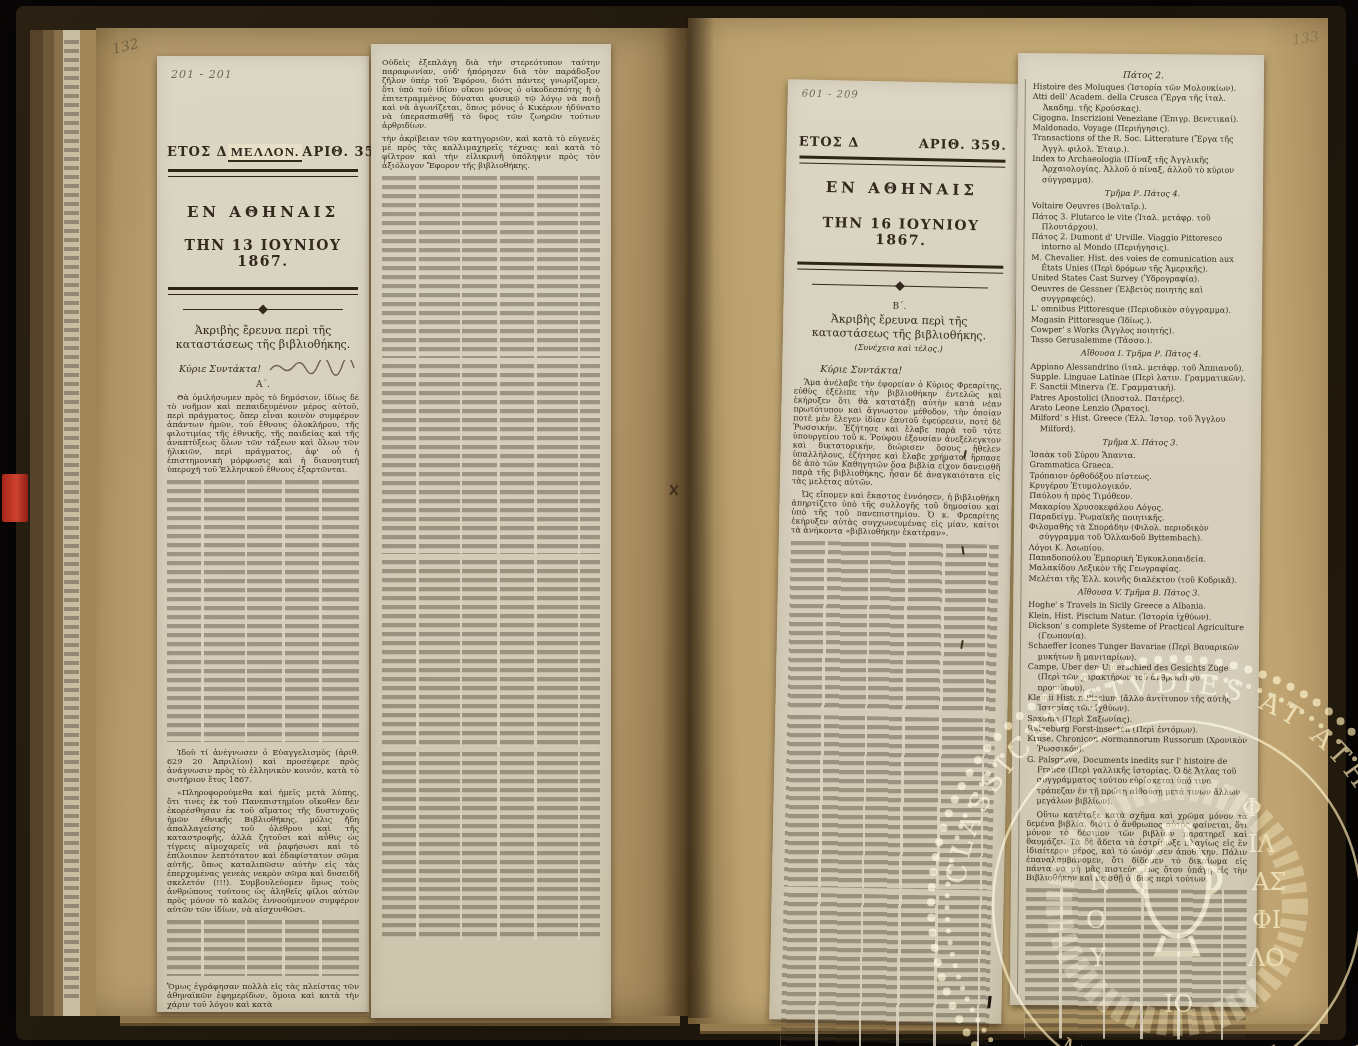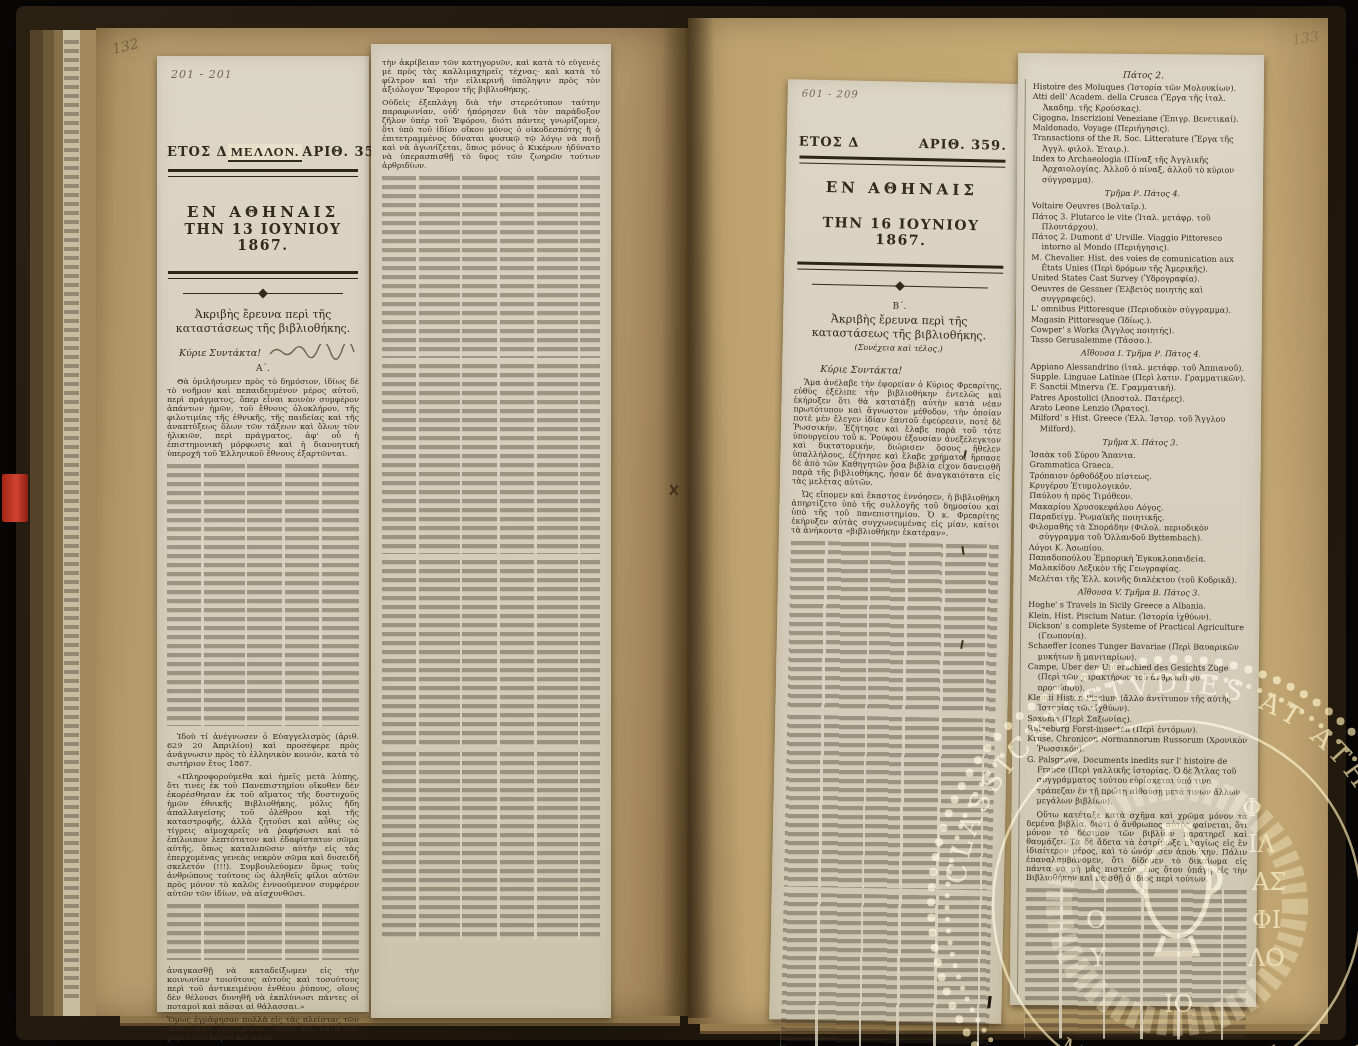--- a/index.html
+++ b/index.html
@@ -111,50 +111,49 @@
 
   <div class="clip clip-a">
     <div class="pencil" style="left:14px;top:12px;font-size:11px;">201 - 201</div>
     <div class="masthead-row" style="margin-top:88px;">
       <span>ΕΤΟΣ Δ</span>
       <span class="patch">ΜΕΛΛΟΝ.</span>
       <span>ΑΡΙΘ. 358.</span>
     </div>
     <div class="rule-double"></div>
     <div class="place" style="margin-top:26px;">ΕΝ ΑΘΗΝΑΙΣ</div>
-    <div class="dateline" style="">ΤΗΝ 13 ΙΟΥΝΙΟΥ 1867.</div>
+    <div class="dateline" style="margin-top:16px;">ΤΗΝ 13 ΙΟΥΝΙΟΥ 1867.</div>
     <div class="rule-double" style="margin-top:18px;"></div>
     <div class="ornament"></div>
     <div class="art-title">Ἀκριβὴς ἔρευνα περὶ τῆς καταστάσεως τῆς βιβλιοθήκης.</div>
     <div class="salutation" style="margin:8px 0 0 12px;">
       <span>Κύριε Συντάκτα!</span>
       <svg class="ink-squiggle" viewBox="0 0 90 16">
         <path d="M2 10 q6 -8 12 -2 t12 -2 t12 3 t12 -4 t12 2 t12 -1 t12 2" fill="none" stroke="rgba(64,50,30,.7)" stroke-width="1.4"></path>
       </svg>
     </div>
     <div class="sectmark">Α´.</div>
     <div class="paras">
         <div class="para">Θὰ ὁμιλήσωμεν πρὸς τὸ δημόσιον, ἰδίως δὲ τὸ νοῆμον καὶ πεπαιδευμένον μέρος αὐτοῦ, περὶ πράγματος, ὅπερ εἶναι κοινὸν συμφέρον ἁπάντων ἡμῶν, τοῦ ἔθνους ὁλοκλήρου, τῆς φιλοτιμίας τῆς ἐθνικῆς, τῆς παιδείας καὶ τῆς ἀναπτύξεως ὅλων τῶν τάξεων καὶ ὅλων τῶν ἡλικιῶν, περὶ πράγματος, ἀφ' οὗ ἡ ἐπιστημονικὴ μόρφωσις καὶ ἡ διανοητικὴ ὑπεροχὴ τοῦ Ἑλληνικοῦ ἔθνους ἐξαρτῶνται.</div>
       </div>
     <div class="faux" style="height:262px;"></div>
     <div class="paras">
         <div class="para">Ἰδοὺ τί ἀνέγνωσεν ὁ Εὐαγγελισμὸς (ἀριθ. 629 20 Ἀπριλίου) καὶ προσέφερε πρὸς ἀνάγνωσιν πρὸς τὸ ἑλληνικὸν κοινόν, κατὰ τὸ σωτήριον ἔτος 1867.</div>
         <div class="para">«Πληροφορούμεθα καὶ ἡμεῖς μετὰ λύπης, ὅτι τινὲς ἐκ τοῦ Πανεπιστημίου οἴκοθεν δὲν ἐκορέσθησαν ἐκ τοῦ αἵματος τῆς δυστυχοῦς ἡμῶν ἐθνικῆς Βιβλιοθήκης, μόλις ἤδη ἀπαλλαγείσης τοῦ ὀλέθρου καὶ τῆς καταστροφῆς, ἀλλὰ ζητοῦσι καὶ αὖθις ὡς τίγρεις αἱμοχαρεῖς νὰ ῥαφήσωσι καὶ τὸ ἐπίλοιπον λεπτότατον καὶ ἐδαφίστατον σῶμα αὐτῆς, ὅπως καταλιπῶσιν αὐτὴν εἰς τὰς ἐπερχομένας γενεὰς νεκρὸν σῶμα καὶ δυσειδῆ σκελετόν (!!!). Συμβουλεύομεν ὅμως τοὺς ἀνθρώπους τούτους ὡς ἀληθεῖς φίλοι αὐτῶν πρὸς μόνον τὸ καλῶς ἐννοούμενον συμφέρον αὐτῶν τῶν ἰδίων, νὰ αἰσχυνθῶσι.</div>
       </div>
     <div class="faux" style="height:56px;"></div>
     <div class="paras">
-        <div class="para noindent">ἀναγκασθῇ νὰ καταδείξωμεν εἰς τὴν κοινωνίαν τοιούτους αὐτοὺς καὶ τοσούτους περὶ τοῦ ἀντικειμένου ἐνθέου ῥύπους, οἵους δὲν θέλουσι δυνηθῆ νὰ ἐκπλύνωσι πάντες οἱ ποταμοὶ καὶ πᾶσαι αἱ θάλασσαι.»</div>
         <div class="para noindent">Ὅμως ἐγράφησαν πολλὰ εἰς τὰς πλείστας τῶν ἀθηναϊκῶν ἐφημερίδων, ὅμοια καὶ κατὰ τὴν χάριν τοῦ λόγου καὶ κατὰ</div>
       </div>
   </div>
 
   <div class="clip clip-b">
     <div class="paras">
+        <div class="para noindent">Οὐδεὶς ἐξεπλάγη διὰ τὴν στερεότυπον ταύτην παραφωνίαν, οὐδ' ἠπόρησεν διὰ τὸν παράδοξον ζῆλον ὑπὲρ τοῦ Ἐφόρου, διότι πάντες γνωρίζομεν, ὅτι ὑπὸ τοῦ ἰδίου οἴκου μόνος ὁ οἰκοδεσπότης ἢ ὁ ἐπιτετραμμένος δύναται φυσικῷ τῷ λόγῳ νὰ ποιῇ καὶ νὰ ἀγωνίζεται, ὅπως μόνος ὁ Κικέρων ἠδύνατο νὰ ὑπερασπισθῇ τὸ ὕφος τῶν ζωηρῶν τούτων ἀρθριδίων.</div>
         <div class="para noindent">τὴν ἀκρίβειαν τῶν κατηγοριῶν, καὶ κατὰ τὸ εὐγενὲς μὲ πρὸς τὰς καλλιμαχηρεῖς τέχνας· καὶ κατὰ τὸ φίλτρον καὶ τὴν εἰλικρινῆ ὑπόληψιν πρὸς τὸν ἀξιόλογον Ἔφορον τῆς βιβλιοθήκης.</div>
-        <div class="para noindent">Οὐδεὶς ἐξεπλάγη διὰ τὴν στερεότυπον ταύτην παραφωνίαν, οὐδ' ἠπόρησεν διὰ τὸν παράδοξον ζῆλον ὑπὲρ τοῦ Ἐφόρου, διότι πάντες γνωρίζομεν, ὅτι ὑπὸ τοῦ ἰδίου οἴκου μόνος ὁ οἰκοδεσπότης ἢ ὁ ἐπιτετραμμένος δύναται φυσικῷ τῷ λόγῳ νὰ ποιῇ καὶ νὰ ἀγωνίζεται, ὅπως μόνος ὁ Κικέρων ἠδύνατο νὰ ὑπερασπισθῇ τὸ ὕφος τῶν ζωηρῶν τούτων ἀρθριδίων.</div>
       </div>
     <div class="faux" style="height:182px;"></div>
     <div class="faux" style="height:190px;"></div>
     <div class="faux" style="height:186px;"></div>
     <div class="faux" style="height:188px;"></div>
   </div>
 
   <div class="clip clip-c">
     <div class="pencil" style="left:14px;top:8px;font-size:10px;">601 - 209</div>
     <div class="masthead-row" style="margin-top:54px;">

